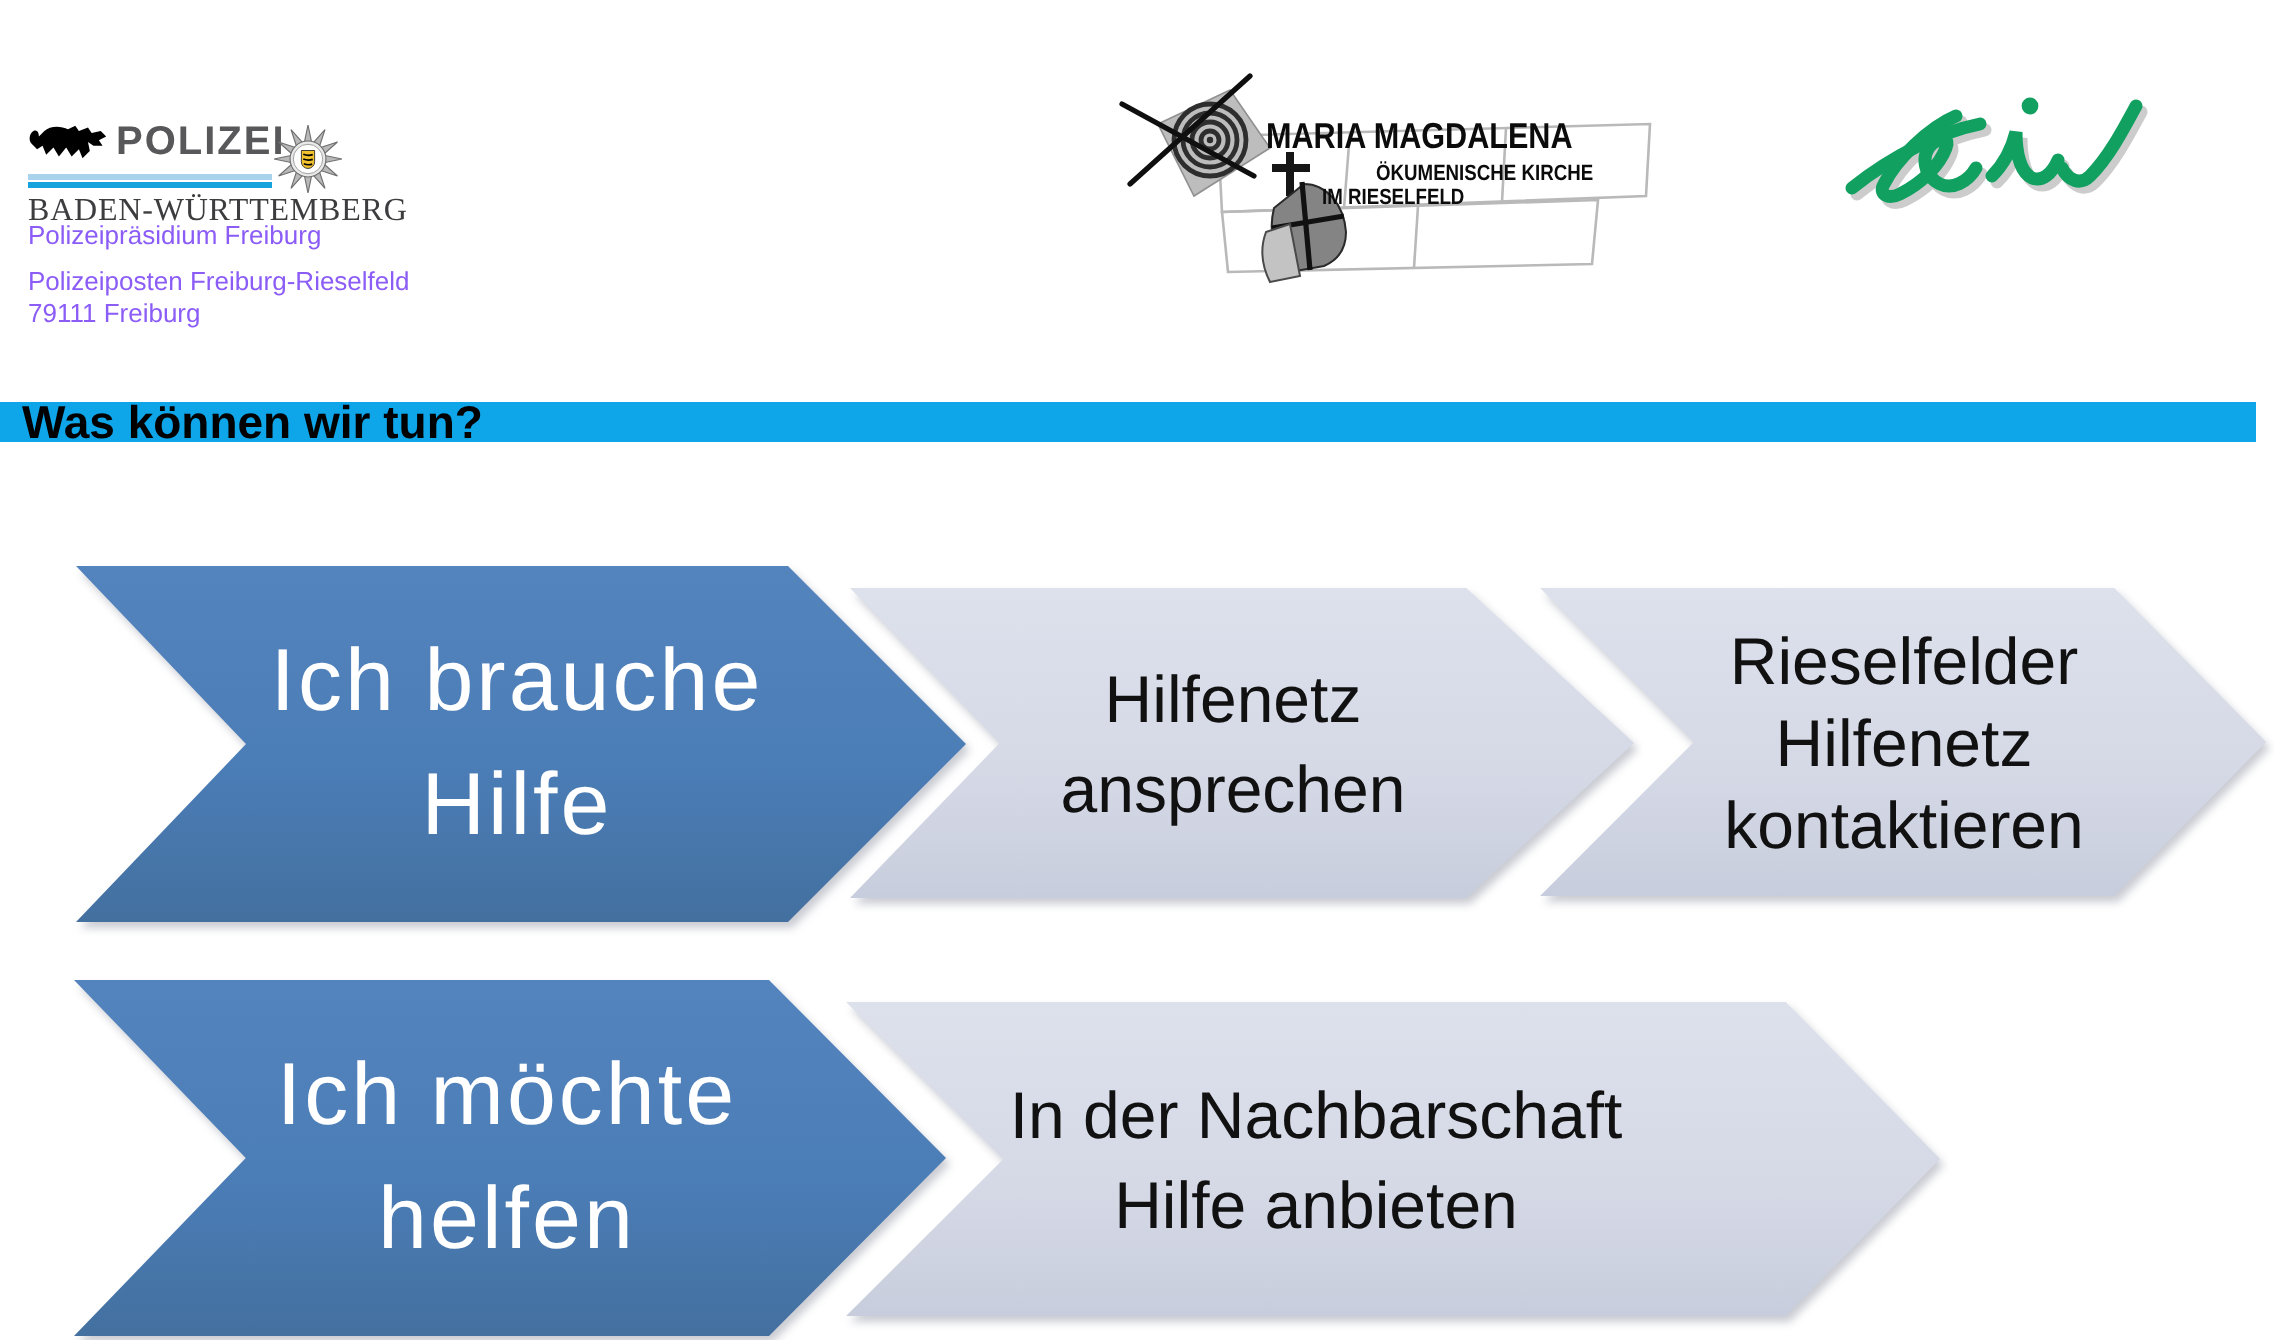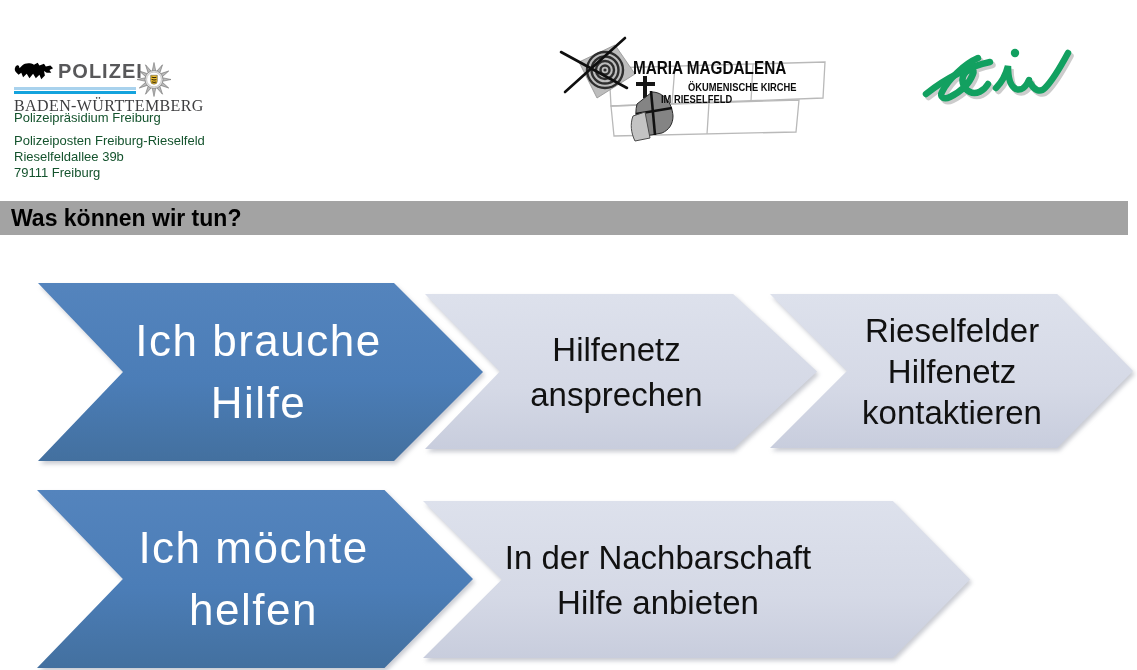--- a/index.html
+++ b/index.html
@@ -9,42 +9,42 @@
   
   .police{position:absolute;left:14px;top:27px;width:160px;}
   .police-row{position:relative;display:flex;align-items:center;height:26px;}
   .police-lion{width:40px;height:22px;flex:0 0 auto;}
   .police-word{font-size:20px;font-weight:600;letter-spacing:1px;color:#58585a;margin-left:4px;}
   .police-star{position:absolute;left:123px;top:3px;width:34px;height:37px;}
   .stripe1{width:122px;height:3px;background:#a9d2ed;margin-top:3px;}
   .stripe2{width:122px;height:3px;background:#14a3dd;margin-top:1px;}
   .police-state{width:126px;font-family:"Liberation Serif",serif;font-weight:normal;font-size:16px;
                 letter-spacing:.4px;color:#3d3d3f;margin-top:3px;white-space:nowrap;}
-  .address{position:absolute;left:14px;top:79px;font-size:13px;color:#14532d;line-height:16px;}
+  .address{position:absolute;left:14px;top:79px;font-size:13px;color:#8b5cf6;line-height:16px;}
   .addr0{margin-bottom:7px;}
 
   .kiosk{position:absolute;left:299px;top:32px;display:flex;}
   .kiosk-square{width:59px;height:61px;}
   .kiosk-textcol{margin-left:14px;padding-top:3px;}
   .kiosk-name{font-size:27px;font-weight:bold;letter-spacing:-0.5px;color:#141414;}
   .kiosk-sub{font-size:16px;color:#1f9ed8;margin-top:4px;}
 
   .church{position:absolute;left:557px;top:5px;width:275px;height:108px;}
   .church svg{position:absolute;left:0;top:0;}
   .church-l1{position:absolute;left:76px;top:22px;font-size:18px;font-weight:bold;color:#0b0b0b;
              transform:scaleX(.85);transform-origin:left top;white-space:nowrap;}
   .church-l2{position:absolute;left:131px;top:45px;font-size:11px;font-weight:bold;color:#0b0b0b;
              transform:scaleX(.85);transform-origin:left top;white-space:nowrap;}
   .church-l3{position:absolute;left:104px;top:57px;font-size:11px;font-weight:bold;color:#0b0b0b;
              transform:scaleX(.85);transform-origin:left top;white-space:nowrap;}
 
   .riv{position:absolute;left:918px;top:13px;width:158px;height:78px;}
 
   
-  .titlebar{position:absolute;left:0;top:170px;width:1128px;height:34px;background:#a3a3a3;
+  .titlebar{position:absolute;left:0;top:170px;width:1128px;height:20px;background:#0ea5e9;
             display:flex;align-items:center;}
   .titlebar span{font-size:23px;font-weight:bold;color:#000;padding-left:11px;}
 
   
   .chev-wrap{position:absolute;filter:drop-shadow(2px 3px 2px rgba(100,105,125,.35));}
   .chev{width:100%;height:100%;display:flex;align-items:center;justify-content:center;
         box-sizing:border-box;text-align:center;}
   .chev-text{white-space:pre-line;}
   .lead{background:linear-gradient(180deg,#5484bd 0%,#4b7db7 55%,#43709f 100%);}
   .step{background:linear-gradient(180deg,#dde1ec 0%,#d5d9e6 60%,#c8cddd 100%);}
@@ -101,21 +101,20 @@
       </svg>
     </div>
     <div class="stripe1"></div>
     <div class="stripe2"></div>
     <div class="police-state">BADEN-WÜRTTEMBERG</div>
   </div>
 
   <div class="address">
     <div class="addr0">Polizeipräsidium Freiburg</div>
     <div>Polizeiposten Freiburg-Rieselfeld</div>
-    <div>Rieselfeldallee 39b</div>
     <div>79111 Freiburg</div>
   </div>
 
 
   <div class="church">
     <svg width="275" height="108" viewBox="0 0 275 108">
       <g stroke="#b9b9b9" stroke-width="1.3" fill="none">
         <path d="M52,32 L268,26 L266,62 L54,70 Z"></path>
         <path d="M118,30 L115,68 M196,28 L194,65"></path>
         <path d="M54,70 L242,64 L239,96 L57,100 Z"></path>

